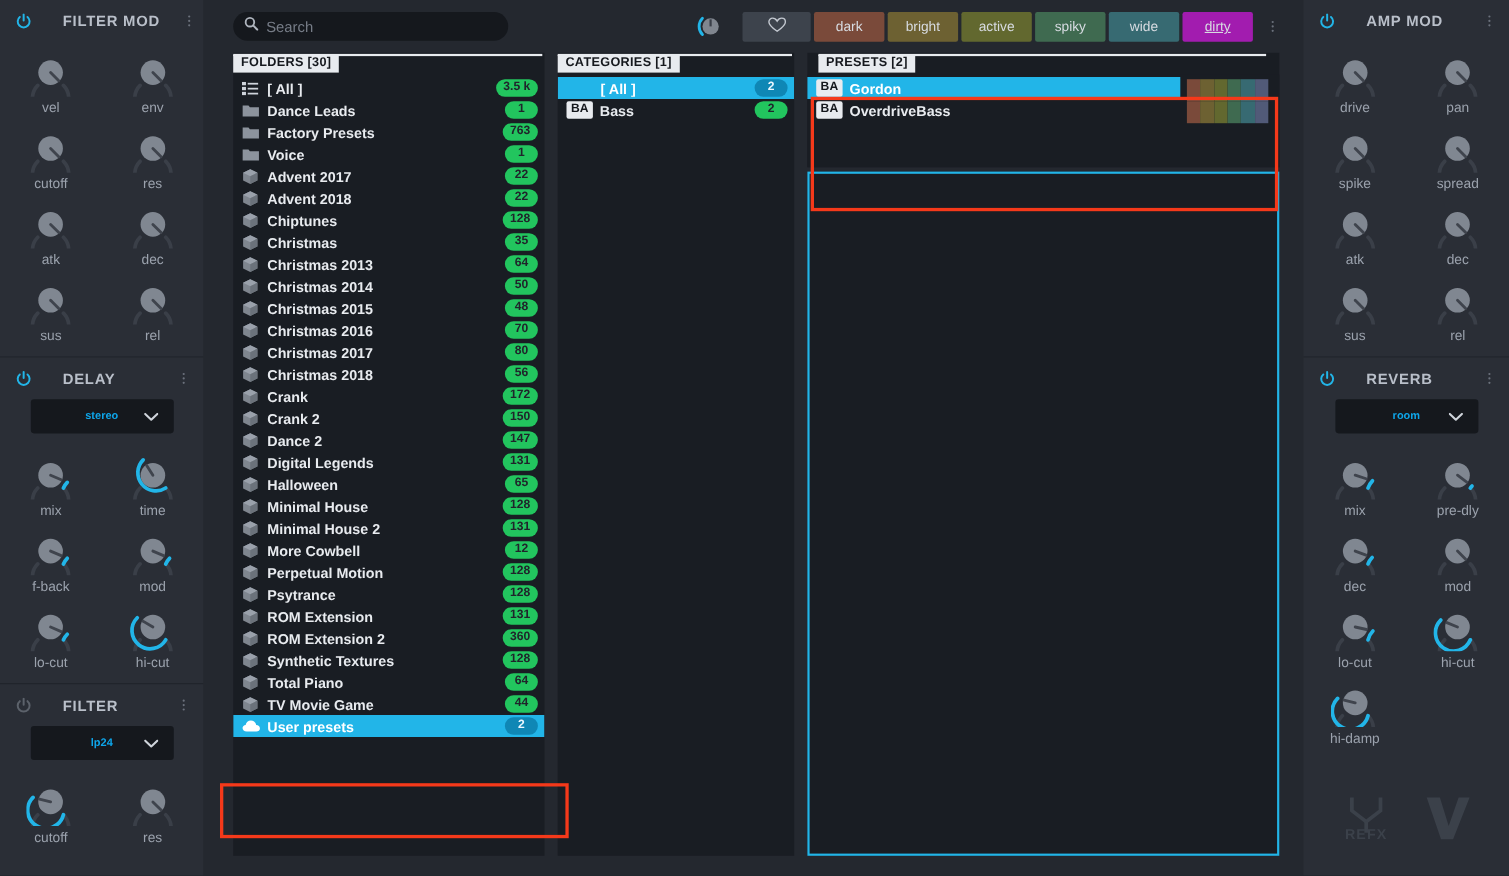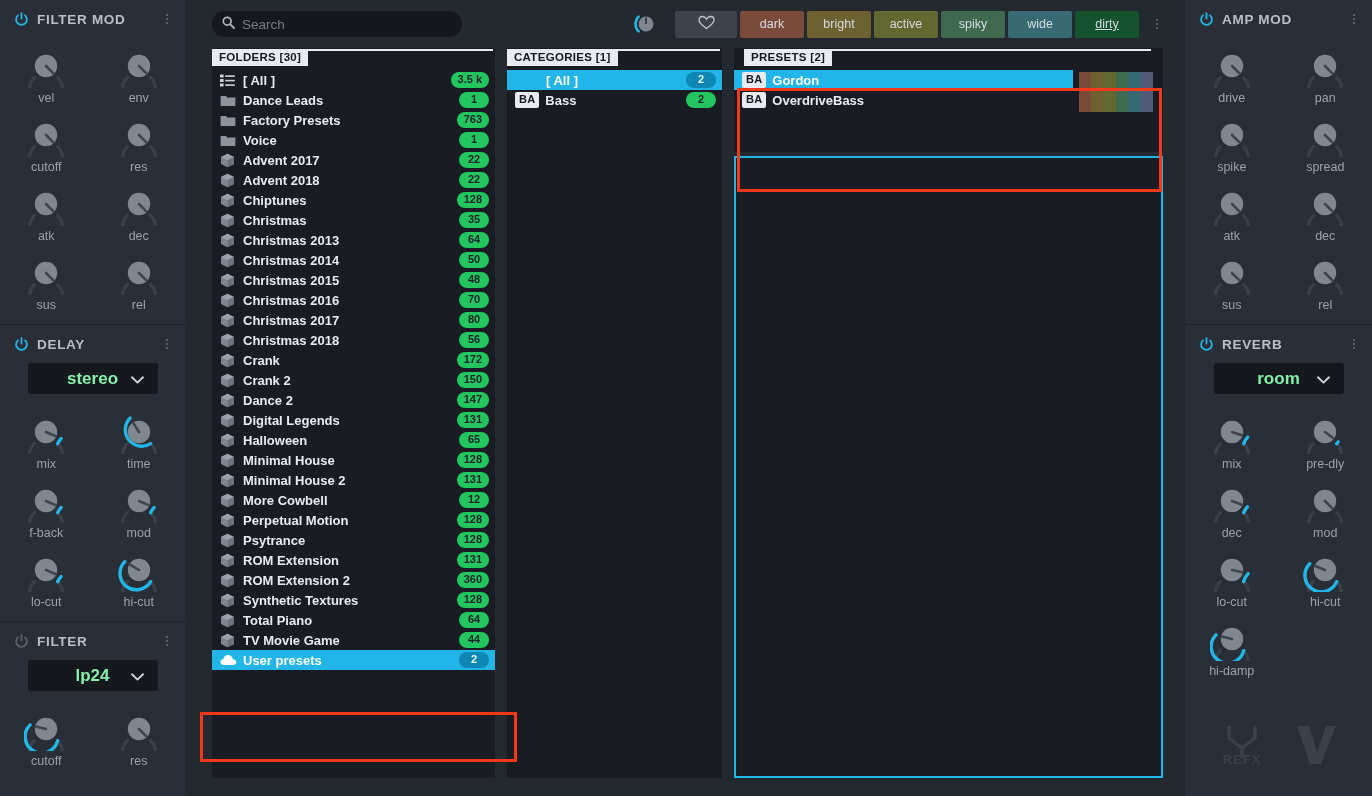--- a/index.html
+++ b/index.html
@@ -20,20 +20,21 @@
     position: relative;
   }
   .rack.right { width: 187px; flex: 0 0 187px; }
   .rack-section { position: relative; padding: 0; }
   .rack-divider { height: 1px; background: #20242b; margin: 0 0 0 0; }
 
   .sec-head {
     display: flex; align-items: center;
     padding: 10px 12px 6px 14px;
     height: 34px;
+    gap: 20px;
   }
   .pwr {
     width: 15px; height: 15px; flex: 0 0 15px;
     margin-right: 8px; position: relative;
   }
   .pwr svg { display: block; }
   .sec-title {
     font-size: 13.5px; font-weight: bold; letter-spacing: .7px;
     color: #b9bfc9; flex: 1 1 auto; white-space: nowrap;
   }
@@ -61,21 +62,21 @@
   }
 
   .dropdown {
     margin: 4px auto 6px auto;
     width: 130px; height: 31px;
     background: #15181d; border-radius: 3px;
     display: flex; align-items: center; justify-content: center;
     position: relative;
   }
   .dropdown .dd-val {
-    font-size: 17px; font-weight: bold; color: #86efac;
+    font-size: 10px; font-weight: bold; color: #0ea5e9;
   }
   .dropdown .chev {
     position: absolute; right: 14px; top: 50%; transform: translateY(-50%);
   }
 
   
   .logos {
     position: absolute; bottom: 26px; left: 0; width: 100%;
     display: flex; align-items: flex-end; justify-content: center; gap: 28px;
   }
@@ -473,21 +474,21 @@
             <svg width="17" height="15" viewBox="0 0 17 15">
               <path d="M8.5 13.4 C 3 9.5 1 7.3 1 4.9 C 1 2.9 2.5 1.5 4.4 1.5 C 6 1.5 7.6 2.6 8.5 4.1 C 9.4 2.6 11 1.5 12.6 1.5 C 14.5 1.5 16 2.9 16 4.9 C 16 7.3 14 9.5 8.5 13.4 Z" fill="none" stroke="#c2c7cf" stroke-width="1.3"></path>
             </svg>
           </span>
         </div>
       <div class="tag" style="background: rgb(122, 74, 58);">dark</div>
           <div class="tag" style="background: rgb(109, 97, 50);">bright</div>
           <div class="tag" style="background: rgb(98, 104, 47);">active</div>
           <div class="tag" style="background: rgb(63, 106, 80);">spiky</div>
           <div class="tag" style="background: rgb(55, 106, 114);">wide</div>
-          <div class="tag" style="background: #14532d; text-decoration: underline;">dirty</div>
+          <div class="tag" style="background: #a21caf; text-decoration: underline;">dirty</div>
         </div>
 
       <div class="dots3 tbar-dots">
         <i></i>
           <i></i>
           <i></i>
       </div>
     </div>
 
     <div class="panels">

